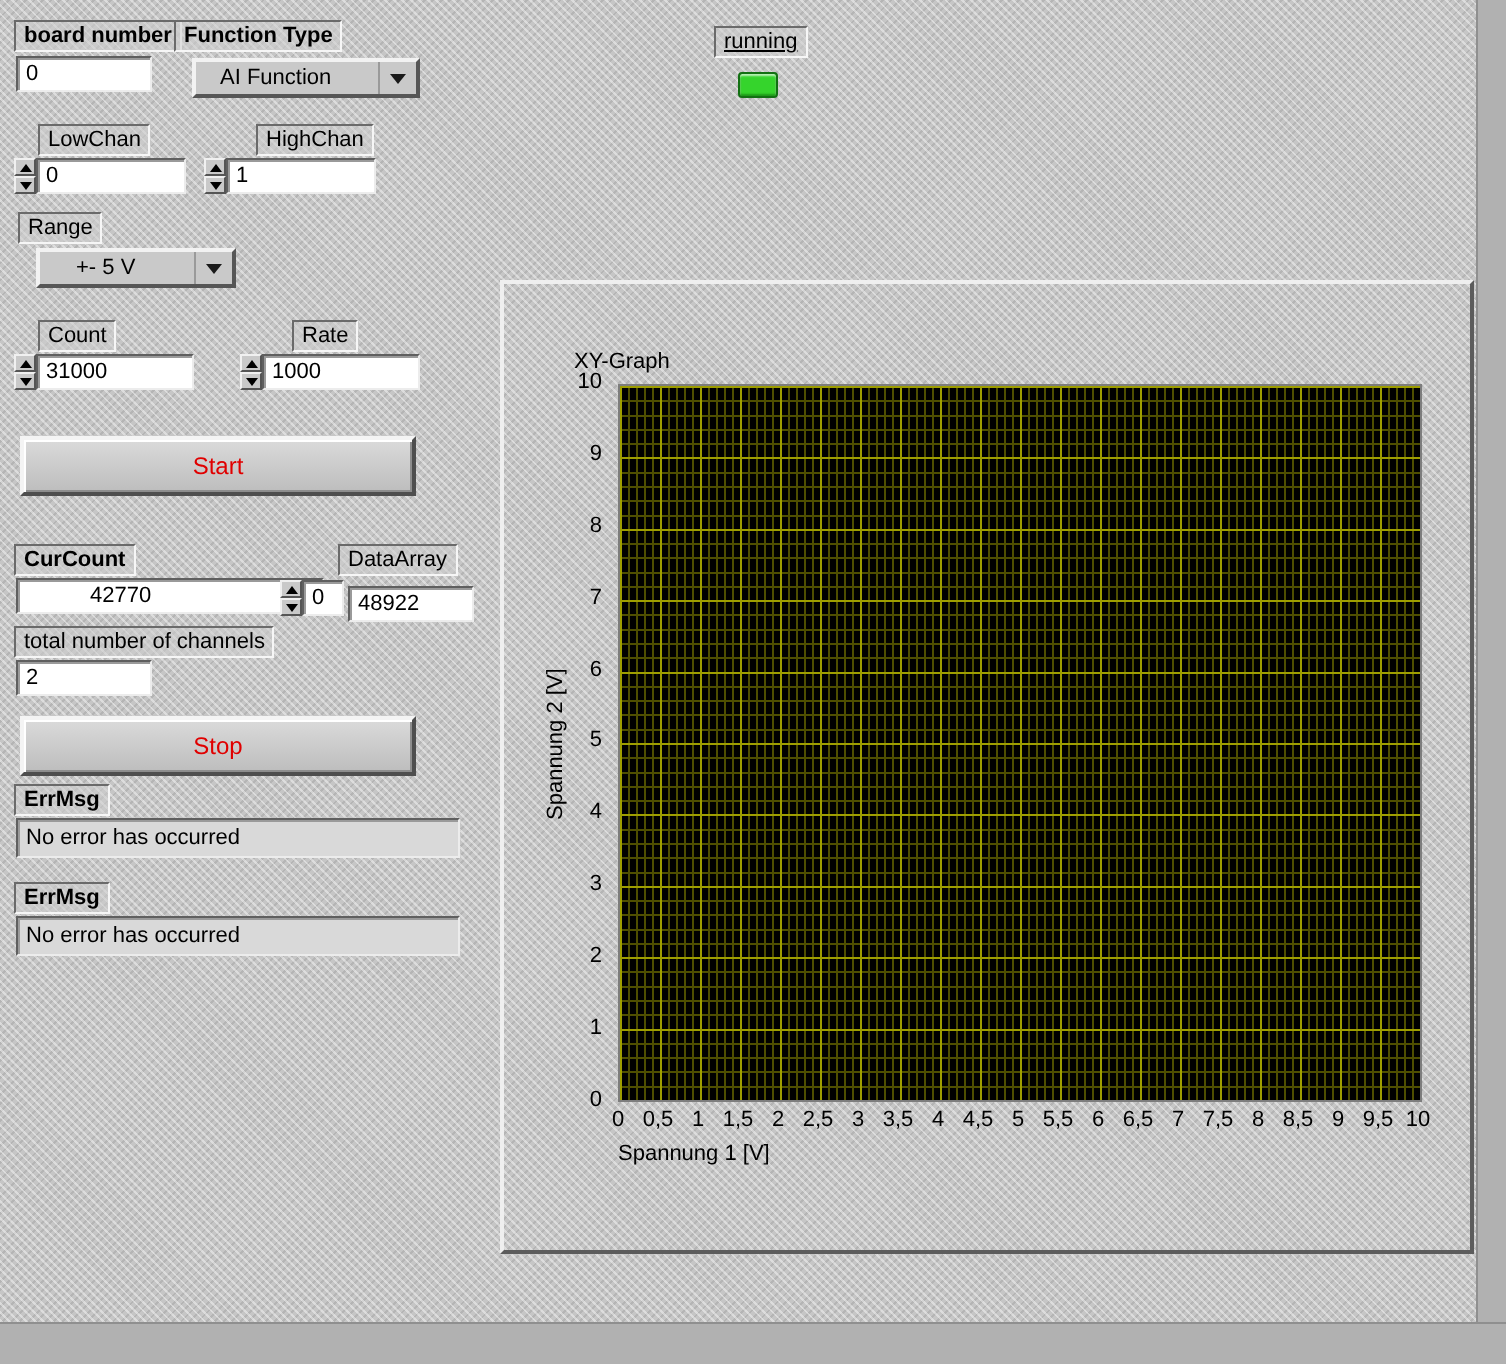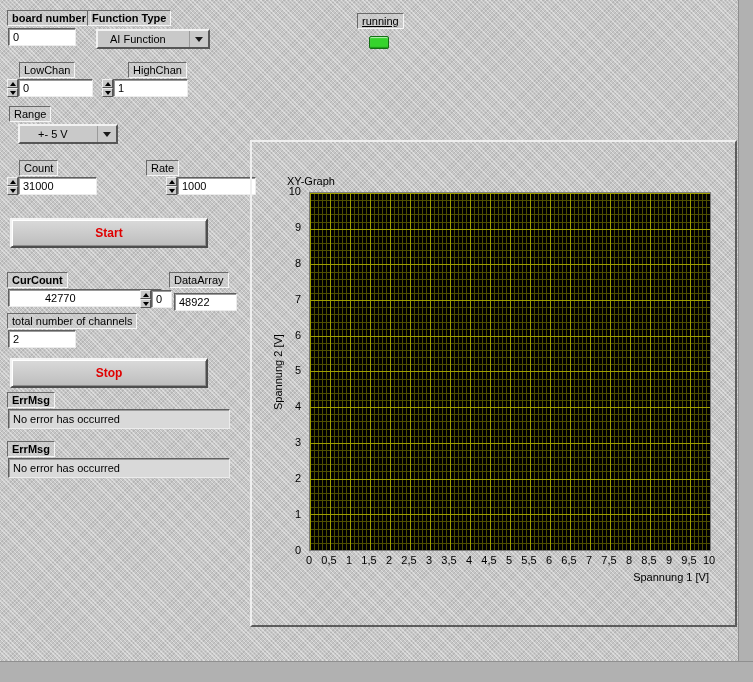--- a/index.html
+++ b/index.html
@@ -43,21 +43,21 @@
   }
   .ring-arrow{margin-left:auto;width:18px;align-self:stretch;display:flex;align-items:center;justify-content:center;border-left:1px solid #9a9a9a;}
   .ring-arrow .rtri{width:0;height:0;border-left:4px solid transparent;border-right:4px solid transparent;border-top:5px solid #1a1a1a;}
 
   .lv-button{
     position:absolute;cursor:pointer;
     background:linear-gradient(#dadada,#bdbdbd);
     border:2px solid;border-color:#f4f4f4 #4e4e4e #4e4e4e #f4f4f4;
     box-shadow:inset 1px 1px 0 #ffffff, inset -1px -1px 0 #8d8d8d;
     color:#e00000;font-size:12px;
-    display:flex;align-items:center;justify-content:center;box-sizing:border-box;font-weight:bold;
+    display:flex;align-items:center;justify-content:center;box-sizing:border-box;
   }
 
   .led{
     position:absolute;width:18px;height:11px;background:#35d42c;
     border:1px solid #127012;border-radius:2px;
     box-shadow:inset 0 1px 1px rgba(255,255,255,.65), inset 0 -1px 1px rgba(0,80,0,.45);
   }
 
   .graph-panel{
     position:absolute;left:250px;top:140px;width:487px;height:487px;box-sizing:border-box;
@@ -72,21 +72,21 @@
       repeating-linear-gradient(to right, #9e9e00 0 1px, transparent 1px 20px),
       repeating-linear-gradient(to bottom, #9e9e00 0 1px, transparent 1px 35.7px),
       repeating-linear-gradient(to right, #4e4e00 0 1px, transparent 1px 4px),
       repeating-linear-gradient(to bottom, #4e4e00 0 1px, transparent 1px 7.14px);
   }
   .y-ticks{position:absolute;left:0;top:42px;width:54px;height:373px;display:flex;flex-direction:column;justify-content:space-between;}
   .y-ticks span{height:14px;line-height:14px;text-align:right;padding-right:5px;}
   .x-ticks{position:absolute;left:47px;top:412px;width:420px;display:flex;justify-content:space-between;}
   .x-ticks span{width:20px;text-align:center;white-space:nowrap;}
   .y-title{position:absolute;left:20px;top:138px;height:184px;writing-mode:vertical-rl;transform:rotate(180deg);display:flex;align-items:center;justify-content:center;}
-  .x-title{position:absolute;left:57px;top:429px;width:400px;text-align:right;}
+  .x-title{position:absolute;left:57px;top:429px;width:400px;text-align:left;}
 
   .legend{position:absolute;left:363px;top:4px;width:94px;}
   .legend-row{display:flex;height:17px;border:1px solid;border-color:#f0f0f0 #555 #555 #f0f0f0;background:#c9c9c9;cursor:pointer;}
   .legend-label{width:48px;padding:2px 0 0 8px;font-size:10px;}
   .legend-icon{flex:1;background:#000;border:1px solid;border-color:#555 #f0f0f0 #f0f0f0 #555;display:flex;align-items:center;justify-content:center;}
 </style>
 </head>
 <body>
 
 <div class="lv-label" style="left:7px;top:10px;font-weight:bold;">board number</div>
@@ -144,21 +144,21 @@
         <span class="tri-up"></span>
       </div>
     <div class="spin-btn">
         <span class="tri-down"></span>
       </div>
   </div>
   <div class="sfield" style="width:79px;">31000</div>
 </div>
 
 <div class="lv-label" style="left:132px;top:160px;margin-left:14px;">Rate</div>
-<div class="spin" style="left:120px;top:177px;padding-left:46px;">
+<div class="spin" style="left:120px;top:177px;">
   <div class="spin-btns">
     <div class="spin-btn">
         <span class="tri-up"></span>
       </div>
     <div class="spin-btn">
         <span class="tri-down"></span>
       </div>
   </div>
   <div class="sfield" style="width:79px;">1000</div>
 </div>

